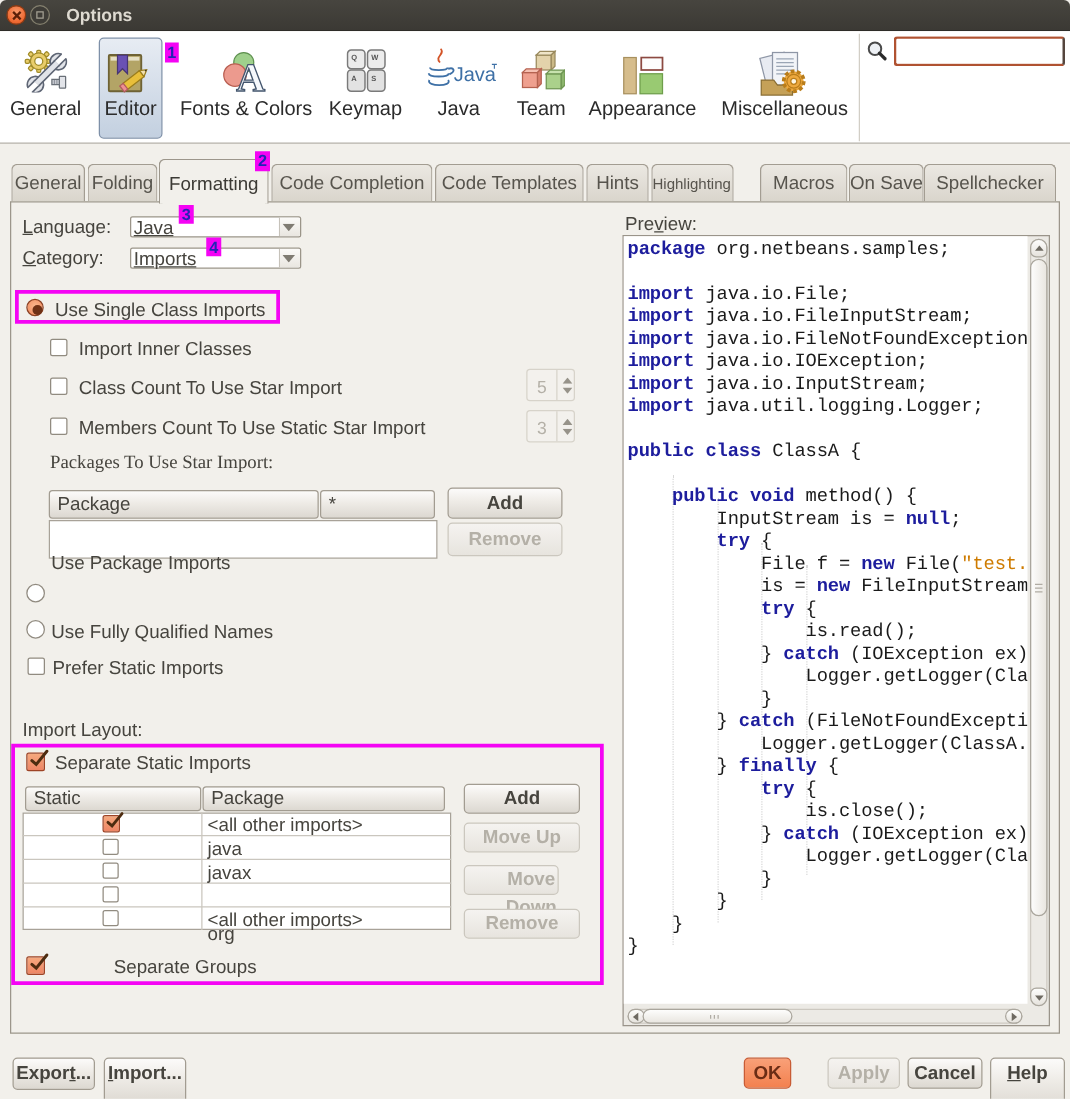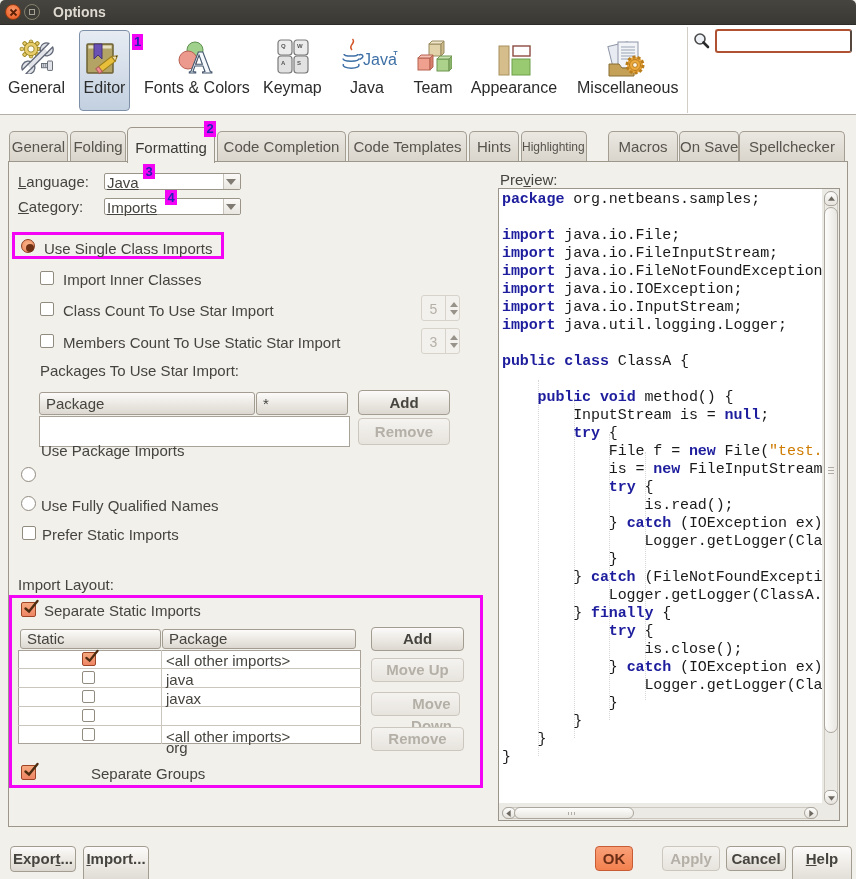--- a/index.html
+++ b/index.html
@@ -223,21 +223,21 @@
   <div class="abs" style="left:23px;top:0;width:1px;height:24px;background:#d7d3ca;"></div>
   <div class="abs" style="left:0;top:5px;width:23px;text-align:center;font-size:14px;color:#b4b0a7;">3</div>
   <svg class="abs" style="left:27.5px;top:6px;" width="8" height="5" viewBox="0 0 8 5">
       <path d="M0 5 h8 l-4 -5 z" fill="#97938a"></path>
     </svg>
   <svg class="abs" style="left:27.5px;top:14px;" width="8" height="5" viewBox="0 0 8 5">
       <path d="M0 0 h8 l-4 5 z" fill="#97938a"></path>
     </svg>
 </div>
 
-<div class="txt" style="left:40px;top:363px;">Packages To Use Star Import:</div>
+<div class="txt" style="left:40px;top:363px;font-family:Liberation Serif, serif;">Packages To Use Star Import:</div>
 
 <div class="hdrbtn" style="left:39px;top:392px;width:216px;height:23px;">Package</div>
 <div class="hdrbtn" style="left:256px;top:392px;width:92px;height:23px;">*</div>
 <div class="abs" style="left:39px;top:416px;width:311px;height:31px;background:#fff;border:1px solid #a8a298;"></div>
 <div class="btn" style="left:358px;top:390px;width:92px;height:25px;line-height:23px;">Add</div>
 <div class="btn dis" style="left:358px;top:418px;width:92px;height:27px;line-height:25px;">Remove</div>
 
 <div class="radio" style="left:21px;top:467px;"></div>
 <div class="txt" style="left:41px;top:443px;">Use Package Imports</div>
 <div class="radio" style="left:21px;top:496px;"></div>
@@ -273,21 +273,21 @@
 <div class="cb" style="left:82px;top:709px;width:13px;height:13px;"></div>
 <div class="cb" style="left:82px;top:728px;width:13px;height:13px;"></div>
 <div class="txt" style="left:166px;top:653px;">&lt;all other imports&gt;</div>
 <div class="txt" style="left:166px;top:672px;">java</div>
 <div class="txt" style="left:166px;top:691px;">javax</div>
 <div class="txt" style="left:166px;top:710px;margin-top:30px;">org</div>
 <div class="txt" style="left:166px;top:729px;">&lt;all other imports&gt;</div>
 
 <div class="btn" style="left:371px;top:627px;width:93px;height:24px;line-height:22px;">Add</div>
 <div class="btn dis" style="left:371px;top:658px;width:93px;height:24px;line-height:22px;">Move Up</div>
-<div class="btn dis" style="left:371px;top:692px;width:89px;height:24px;line-height:22px;padding-left:32px;">Move Down</div>
+<div class="btn dis" style="left:371px;top:692px;width:76px;height:24px;line-height:22px;padding-left:32px;">Move Down</div>
 <div class="btn dis" style="left:371px;top:727px;width:93px;height:24px;line-height:22px;">Remove</div>
 
 <div class="abs" style="left:21px;top:765px;width:15px;height:15px;border-radius:2px;background:linear-gradient(#f6a97e,#ee8565);border:1.5px solid #9e4426;"></div>
 <svg class="abs" style="left:23px;top:761px;" width="17" height="17" viewBox="0 0 17 17">
     <path d="M2.5 10.5 L6 13.5 L14.5 3" stroke="#4e2c10" stroke-width="2.4" fill="none" stroke-linecap="round"></path>
   </svg>
 <div class="txt" style="left:44px;top:766px;margin-left:47px;">Separate Groups</div>
 
 <div class="txt" style="left:500px;top:172px;">Pre<span style="text-decoration:underline">v</span>iew:</div>
 <div class="abs" style="left:498px;top:188px;width:342px;height:633px;border:1px solid #9a948a;background:#eceae5;"></div>

